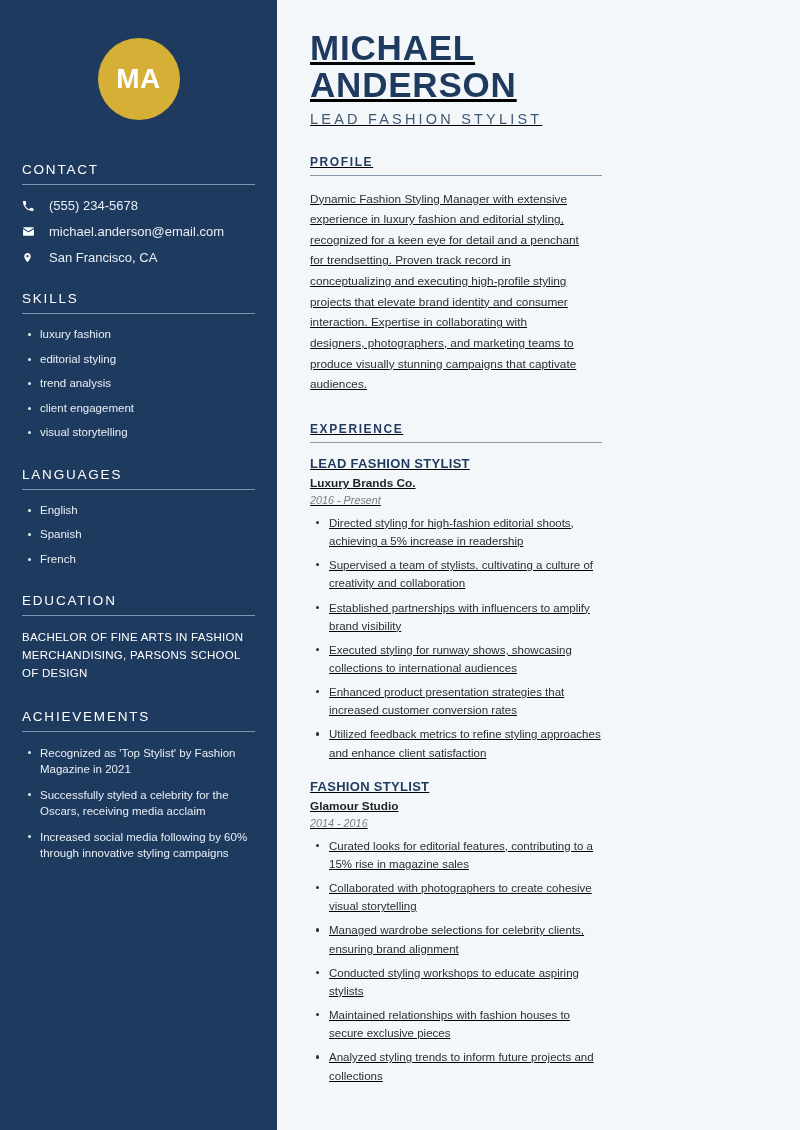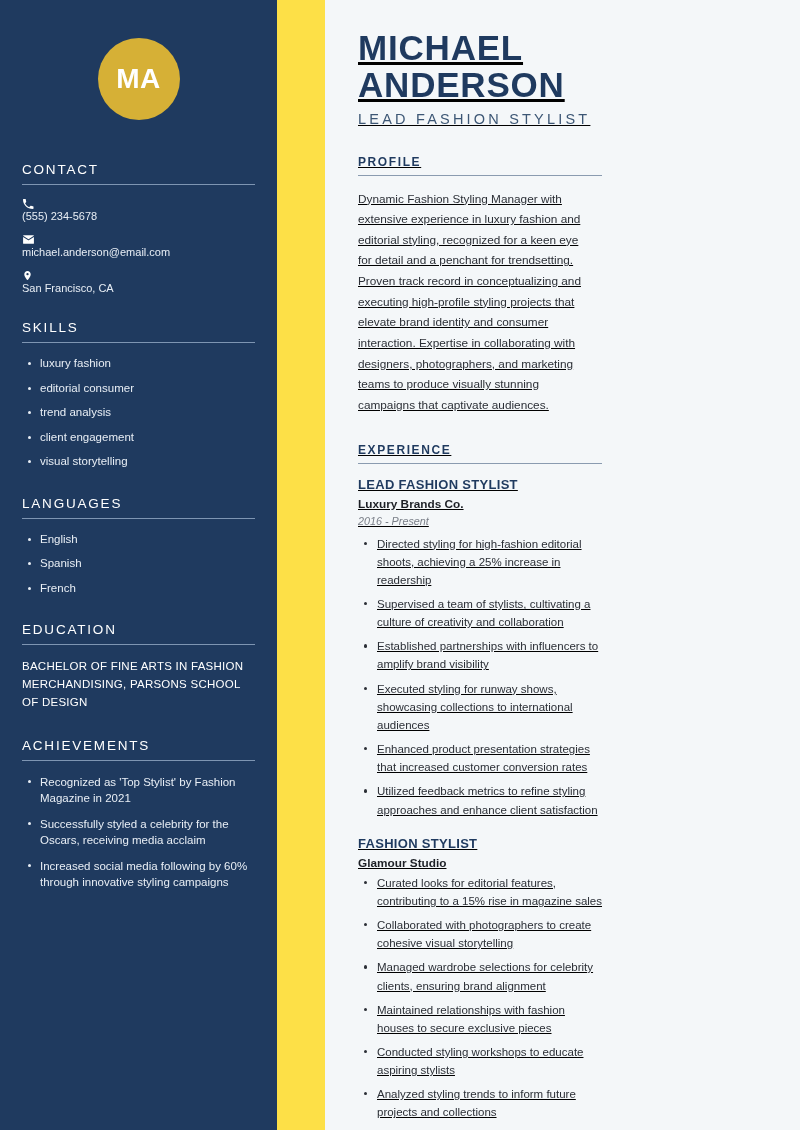--- a/index.html
+++ b/index.html
@@ -11,22 +11,21 @@
     height: 1130px;
     background: #f4f7f9;
     font-family: "Liberation Sans", sans-serif;
     overflow: hidden;
   }
   .page {
     position: relative;
     width: 632px;
     height: 1130px;
     display: flex;
-    background: #fde047;
-    gap: 48px;
+    background: #f9a8d4;
   }
 
   
   .sidebar {
     width: 277px;
     min-width: 277px;
     background: #1f3a5f;
     color: #ffffff;
     box-sizing: border-box;
     padding: 0 22px;
@@ -61,25 +60,24 @@
     margin: 0 0 7px 0;
   }
   .side-rule {
     height: 1px;
     background: #9fb4cd;
     opacity: 0.75;
     margin-bottom: 13px;
   }
   .contact-row {
     display: flex;
-    align-items: flex-start;
+    align-items: center;
     margin-bottom: 11px;
-    font-size: 11px;
+    font-size: 13px;
     color: #e8eef5;
-    flex-direction: column;
   }
   .contact-icon {
     width: 18px;
     min-width: 18px;
     margin-right: 9px;
     display: flex;
     align-items: center;
     justify-content: flex-start;
     color: #ffffff;
   }
@@ -243,21 +241,21 @@
         </span>
         <span>San Francisco, CA</span>
       </div>
     </section>
 
     <section class="side-section">
       <h2 class="side-h">SKILLS</h2>
       <div class="side-rule"></div>
       <ul class="side-list">
         <li>luxury fashion</li>
-        <li>editorial consumer</li>
+        <li>editorial styling</li>
         <li>trend analysis</li>
         <li>client engagement</li>
         <li>visual storytelling</li>
       </ul>
     </section>
 
     <section class="side-section">
       <h2 class="side-h">LANGUAGES</h2>
       <div class="side-rule"></div>
       <ul class="side-list">
@@ -298,37 +296,38 @@
 
     <section>
       <h2 class="main-h">EXPERIENCE</h2>
       <div class="main-rule"></div>
 
       <div class="job">
         <h3 class="job-title">LEAD FASHION STYLIST</h3>
         <div class="job-company">Luxury Brands Co.</div>
         <div class="job-dates">2016 - Present</div>
         <ul class="job-list">
-          <li>Directed styling for high-fashion editorial shoots, achieving a 25% increase in readership</li>
+          <li>Directed styling for high-fashion editorial shoots, achieving a 5% increase in readership</li>
           <li>Supervised a team of stylists, cultivating a culture of creativity and collaboration</li>
           <li>Established partnerships with influencers to amplify brand visibility</li>
           <li>Executed styling for runway shows, showcasing collections to international audiences</li>
           <li>Enhanced product presentation strategies that increased customer conversion rates</li>
           <li>Utilized feedback metrics to refine styling approaches and enhance client satisfaction</li>
         </ul>
       </div>
 
       <div class="job">
         <h3 class="job-title">FASHION STYLIST</h3>
         <div class="job-company">Glamour Studio</div>
+        <div class="job-dates">2014 - 2016</div>
         <ul class="job-list">
           <li>Curated looks for editorial features, contributing to a 15% rise in magazine sales</li>
           <li>Collaborated with photographers to create cohesive visual storytelling</li>
           <li>Managed wardrobe selections for celebrity clients, ensuring brand alignment</li>
+          <li>Conducted styling workshops to educate aspiring stylists</li>
           <li>Maintained relationships with fashion houses to secure exclusive pieces</li>
-          <li>Conducted styling workshops to educate aspiring stylists</li>
           <li>Analyzed styling trends to inform future projects and collections</li>
         </ul>
       </div>
     </section>
 
   </main>
 </div>
 
 </body></html>

